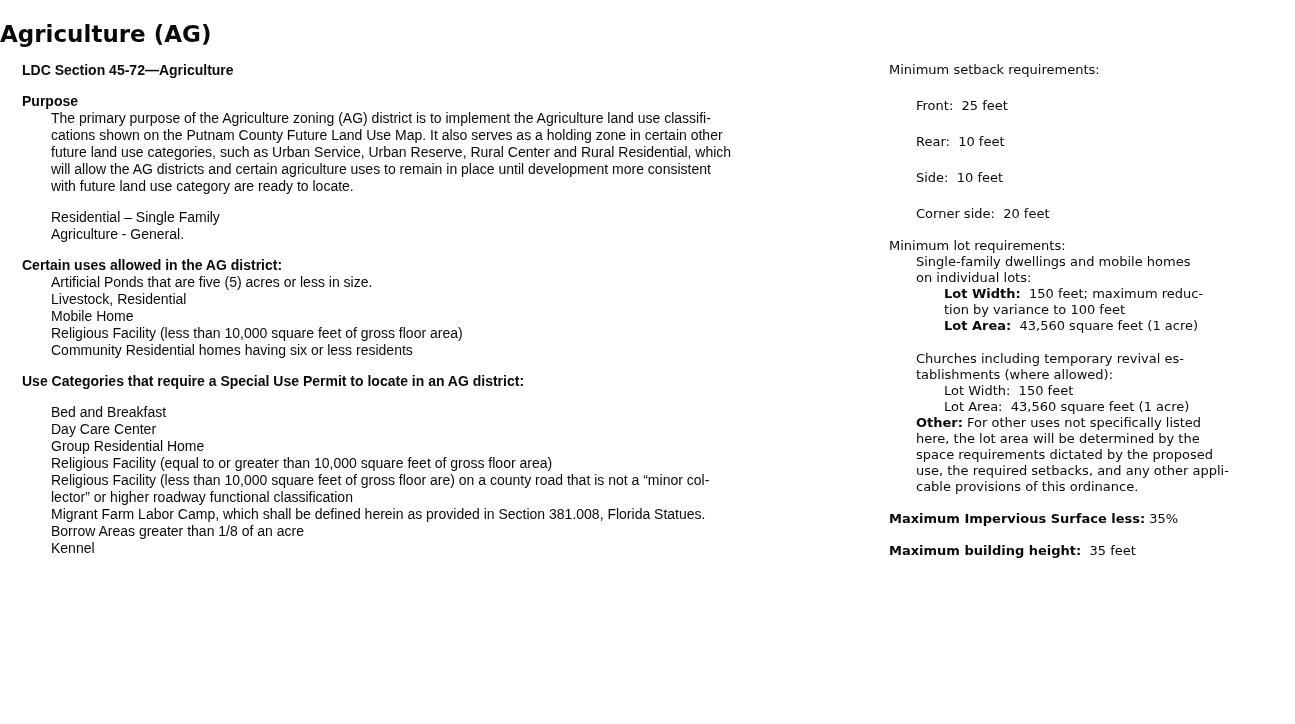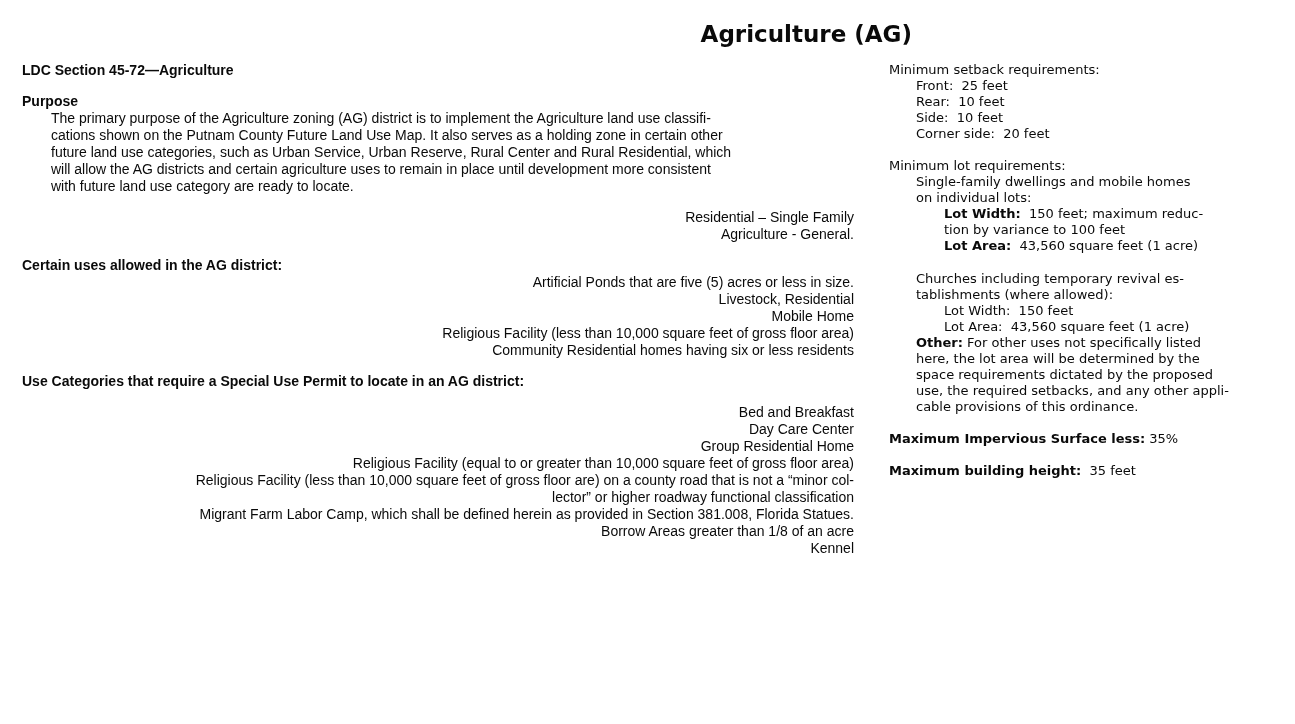--- a/index.html
+++ b/index.html
@@ -10,21 +10,21 @@
     color: #0a0a0a;
     font-family: "Liberation Sans", sans-serif;
     position: relative;
     overflow: hidden;
   }
   .page-title {
     position: absolute;
     top: 21px;
     left: 0;
     width: 912px;
-    text-align: right;
+    text-align: left;
     font-size: 23px;
     font-weight: bold;
     font-family: "DejaVu Sans", sans-serif;
     letter-spacing: 0px;
   }
   
   .left-col {
     position: absolute;
     left: 22px;
     top: 62px;
@@ -33,39 +33,38 @@
     line-height: 17px;
   }
   .lblock { margin-bottom: 14px; }
   .lhead { font-weight: bold; }
   .lind { padding-left: 29px; }
   .pre  { white-space: pre-line; }
   .prew { white-space: pre-wrap; }
   .litems > div {
     padding-left: 29px;
     white-space: pre-line;
-    text-align: right;
   }
   
   .right-col {
     position: absolute;
     left: 889px;
     top: 62px;
     width: 398px;
     font-size: 13px;
     line-height: 16px;
     font-family: "DejaVu Sans", sans-serif;
   }
   .rblock { margin-bottom: 16px; }
   .rbold { font-weight: normal; }
   .rind1 { padding-left: 27px; }
   .rind2 { padding-left: 55px; }
   .mt17 { margin-top: 17px; }
   .mt18 { }
-  .ritems > div { white-space: pre-wrap; }
+  .ritems > div { white-space: pre-wrap; margin-top: 20px; }
   .ritems2 > div { white-space: pre-wrap; }
   b { font-weight: bold; }
 </style>
 </head>
 <body>
 
 <div class="page-title">Agriculture (AG)</div>
 
 <div class="left-col">
 

